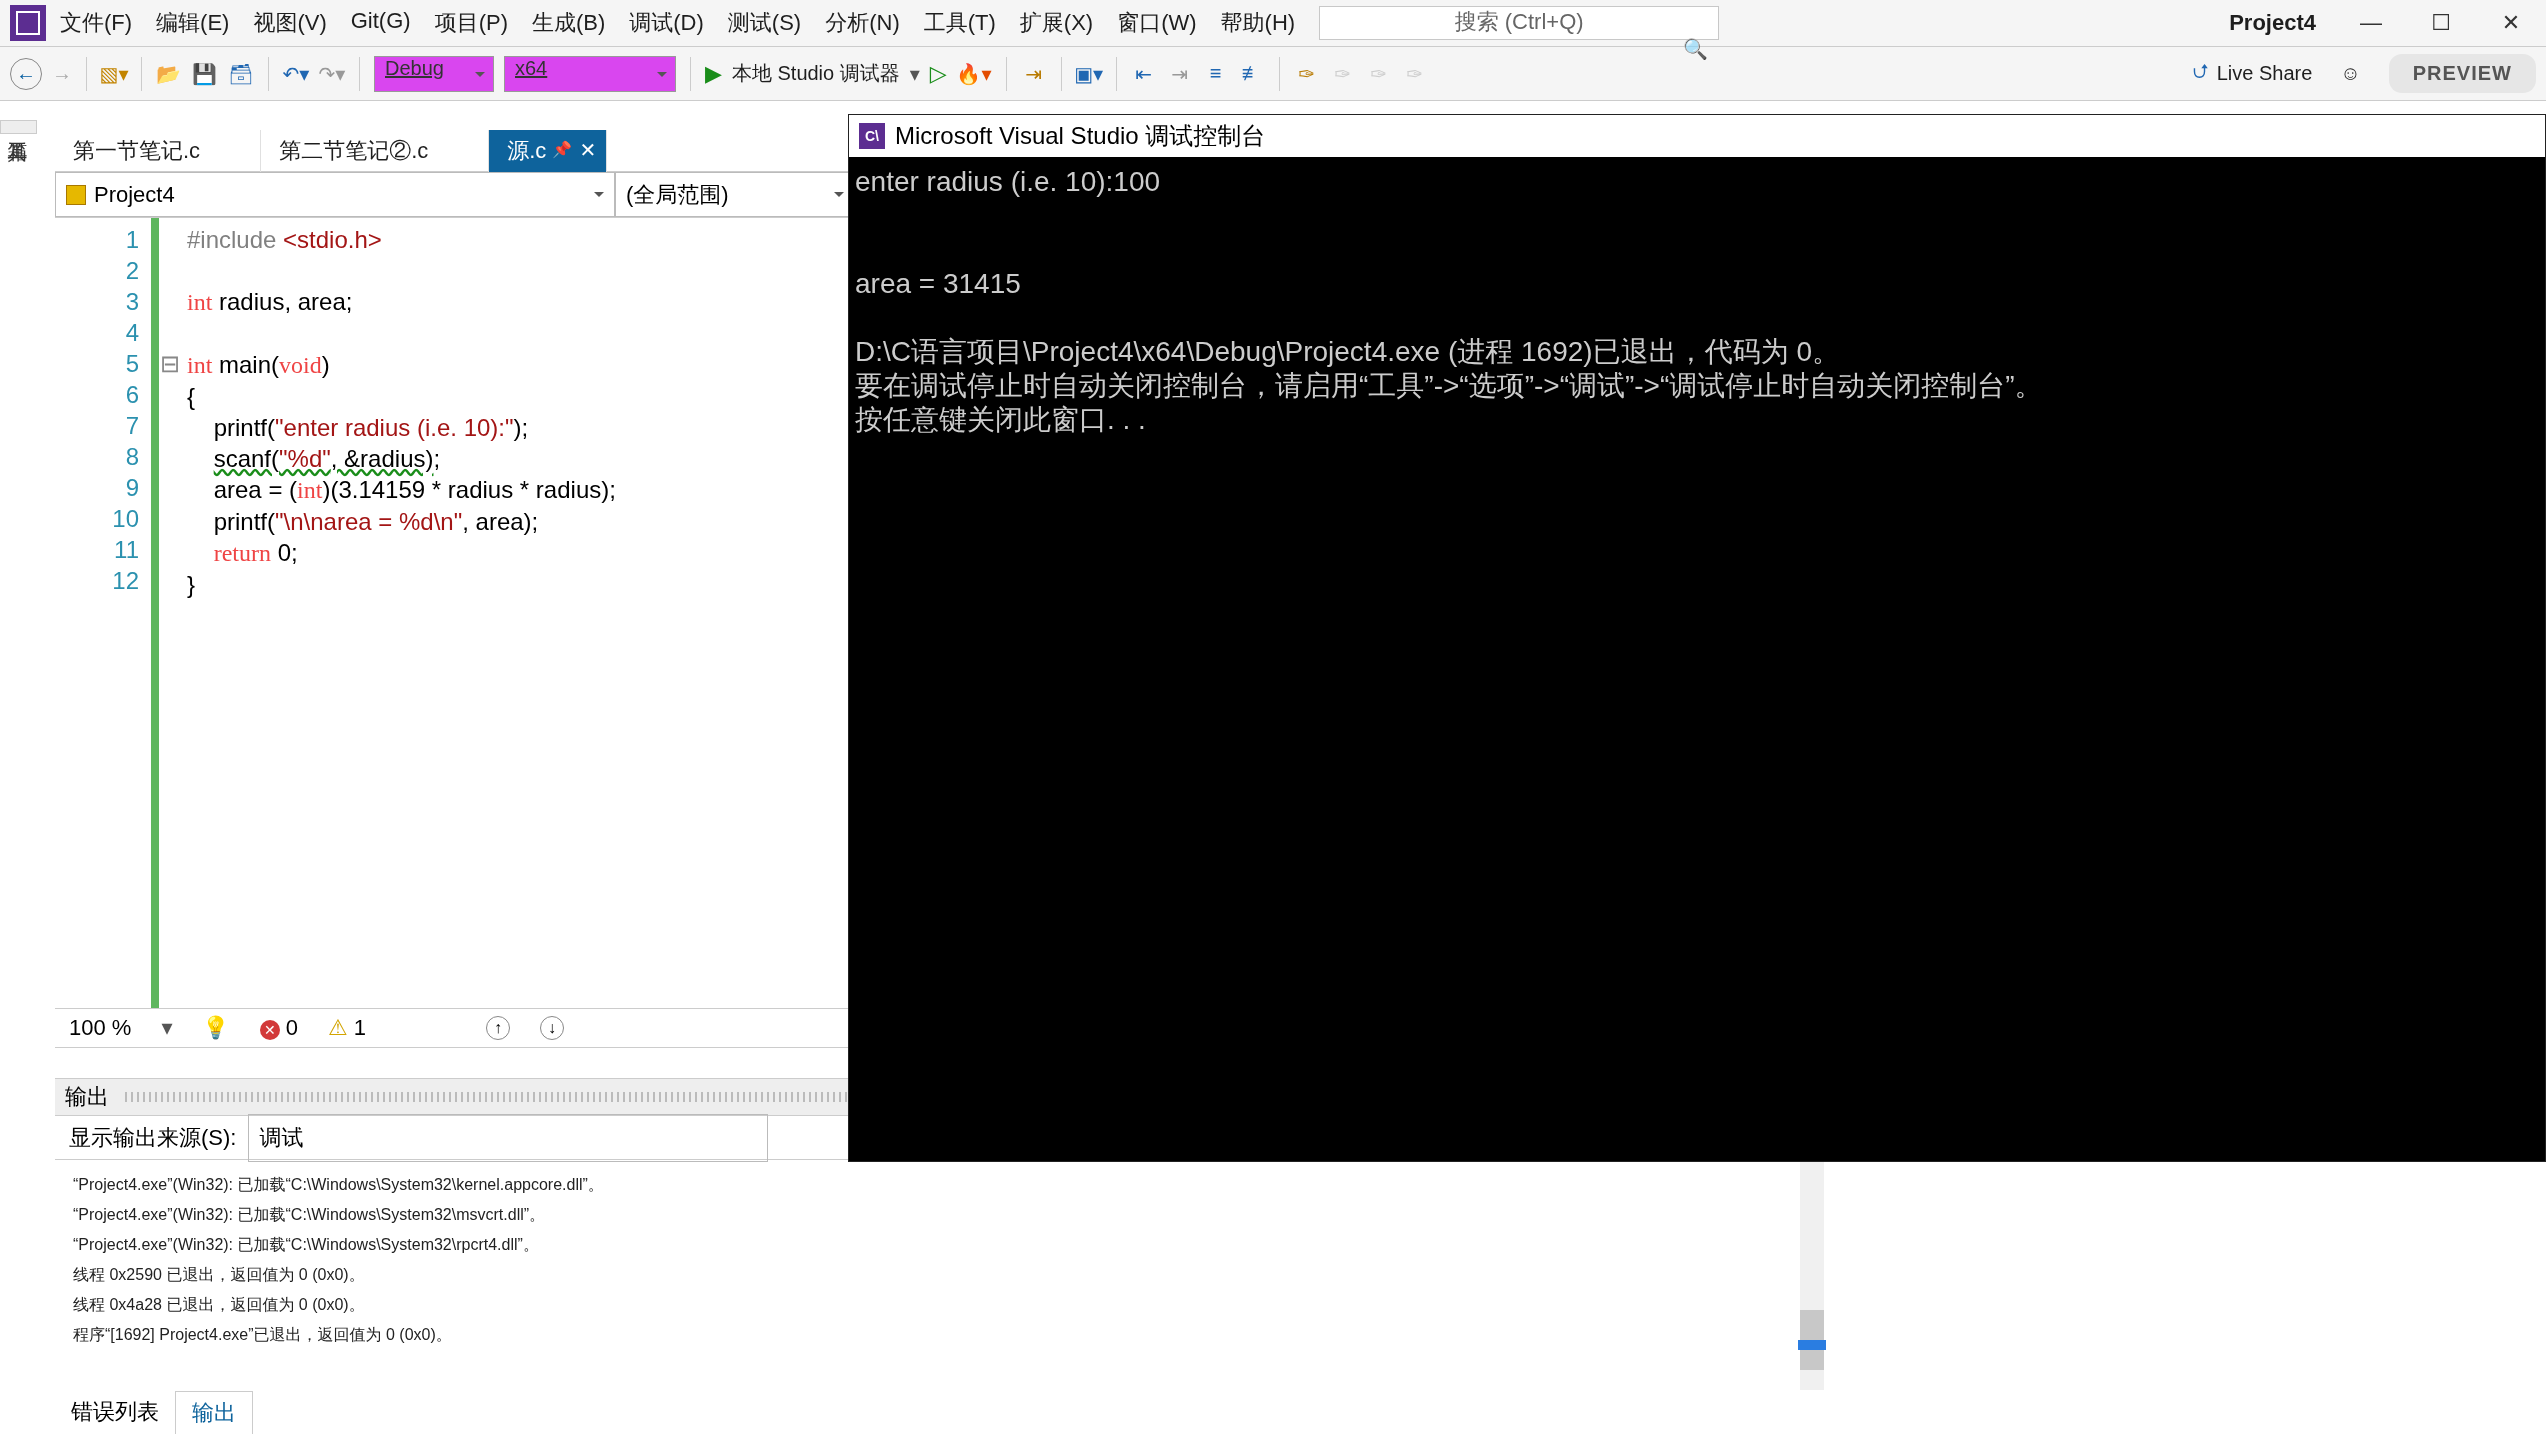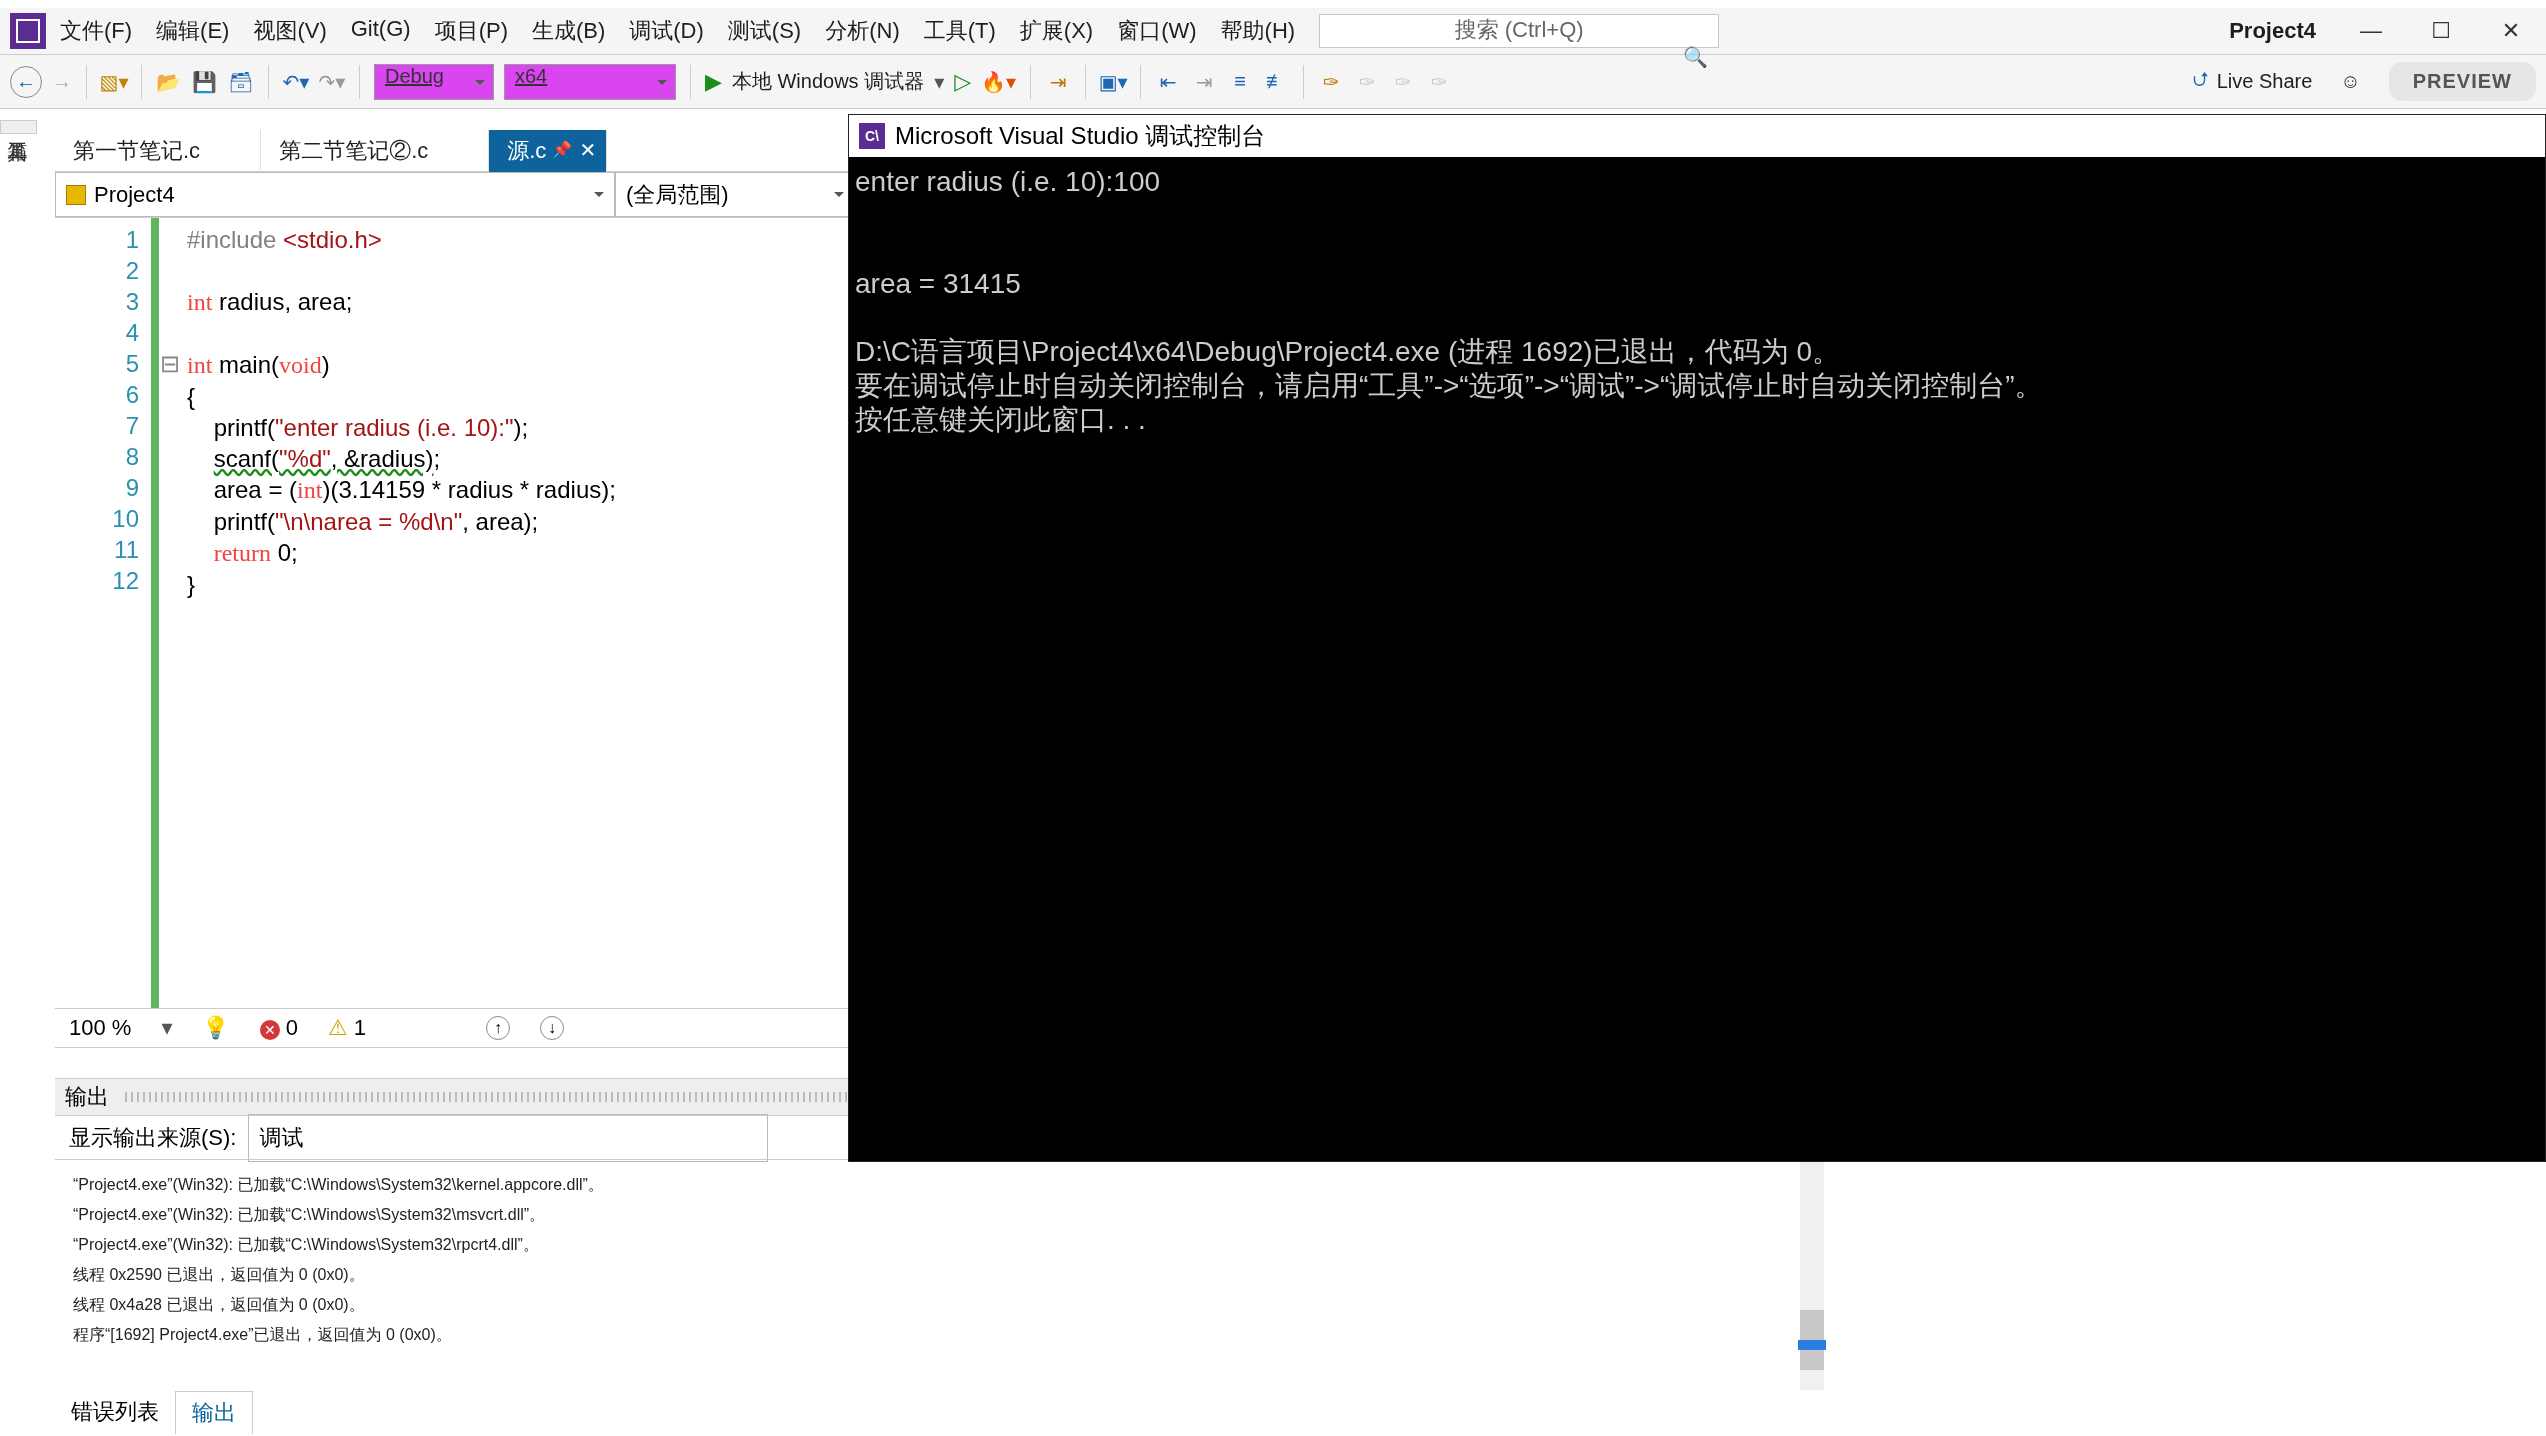--- a/index.html
+++ b/index.html
@@ -1,19 +1,19 @@
 <!DOCTYPE html>
 <html><head>
 <meta charset="utf-8">
 <style>
 * { margin:0; padding:0; box-sizing:border-box; font-family:"Microsoft YaHei","Segoe UI",sans-serif; }
 body { width:2546px; height:1436px; background:#fff; overflow:hidden; font-size:22px; position:relative; }
 
 
-.titlebar { height:47px; display:flex; align-items:center; background:#f5f5f5; border-bottom:1px solid #ccc;margin-top:8px; }
+.titlebar { height:47px; display:flex; align-items:center; background:#f5f5f5; border-bottom:1px solid #ccc; }
 .logo { width:36px; height:36px; margin:0 8px 0 10px; background:#5c2d91; position:relative; }
 .logo::after{content:"";position:absolute;inset:6px;border:2px solid #fff;}
 .menu { display:flex; gap:24px; margin-left:6px; }
 .menu span { color:#1e1e1e; cursor:default; }
 .search { margin-left:24px; width:400px; height:34px; border:1px solid #c8c8c8; background:#fff; display:flex; align-items:center; padding:0 10px; color:#666;flex-direction:column; }
 .search .mag { margin-left:auto; font-size:20px; color:#555; }
 .titleright { margin-left:auto; display:flex; align-items:center; gap:40px; padding-right:20px; }
 .projname { font-weight:600; color:#1e1e1e; }
 .winbtn { width:30px; text-align:center; color:#333; }
 
@@ -132,21 +132,21 @@
   <span class="ticon" style="color:#999">↷▾</span>
   <span class="tsep"></span>
   <div class="combo" style="width:120px">
       <span>Debug</span>
     </div>
   <div class="combo" style="width:172px">
       <span>x64</span>
     </div>
   <span class="tsep"></span>
   <span class="play">▶</span>
-  <span class="dbgtxt">本地 Windows 调试器</span>
+  <span class="dbgtxt">本地 Studio 调试器</span>
     <span style="color:#555">▾</span>
   <span class="play" style="color:#1a8d1a">▷</span>
   <span class="fire">🔥▾</span>
   <span class="tsep"></span>
   <span class="ticon" style="color:#b87a00">⇥</span>
   <span class="tsep"></span>
   <span class="ticon" style="color:#2067b2">▣▾</span>
   <span class="tsep"></span>
   <span class="ticon" style="color:#2067b2">⇤</span>
   <span class="ticon" style="color:#999">⇥</span>

